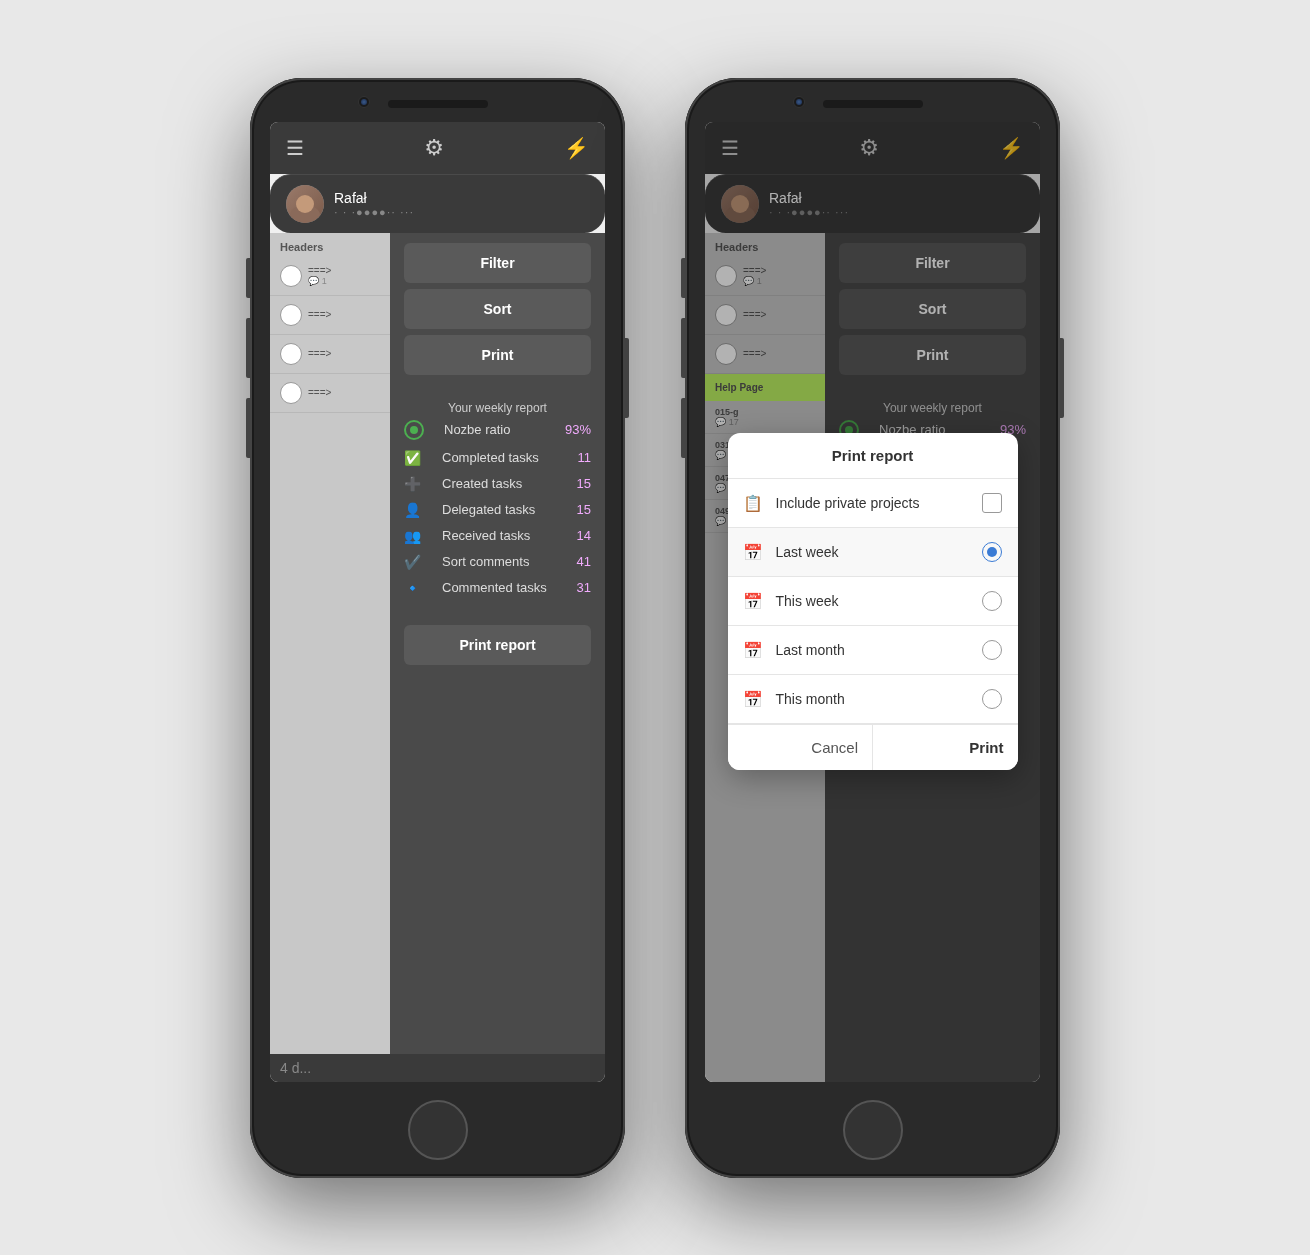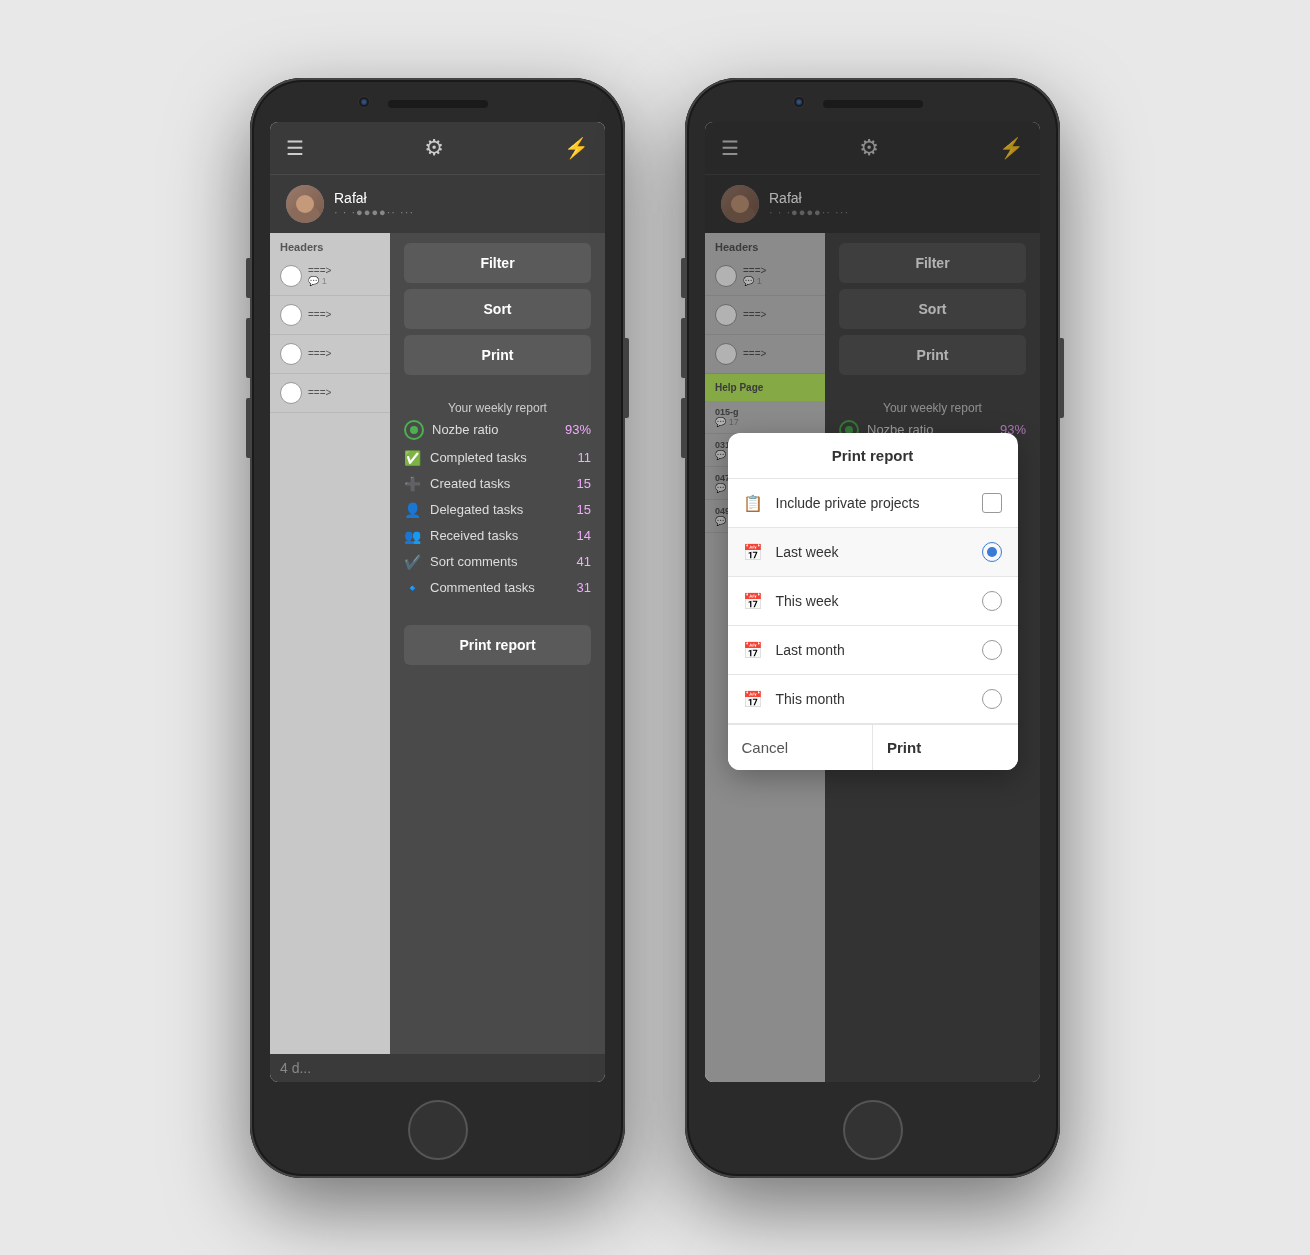--- a/index.html
+++ b/index.html
@@ -111,20 +111,21 @@
     }
     .header-icon.gear { font-size: 22px; }
 
     
     .user-row {
       background: #3a3a3a;
       display: flex;
       align-items: center;
       padding: 10px 16px;
       border-top: 1px solid #4a4a4a;
+      border-radius: 21px;
     }
 
     .avatar {
       width: 38px;
       height: 38px;
       border-radius: 50%;
       background: #888;
       overflow: hidden;
       margin-right: 10px;
       flex-shrink: 0;
@@ -271,21 +272,21 @@
       align-items: center;
       justify-content: space-between;
       padding: 5px 0;
       font-size: 13px;
       color: #ddd;
     }
 
     .report-item-left {
       display: flex;
       align-items: center;
-      gap: 8px;
+      gap: 20px;
     }
 
     .report-icon {
       font-size: 14px;
       width: 18px;
       text-align: center;
     }
 
     .report-count {
       color: #f0abfc;
@@ -444,21 +445,21 @@
       border-radius: 3px;
     }
 
     .modal-footer {
       display: flex;
     }
 
     .modal-cancel-btn, .modal-print-btn {
       flex: 1;
       padding: 14px;
-      text-align: left;
+      text-align: right;
       font-size: 15px;
       border: none;
       background: white;
       cursor: pointer;
       border-top: 1px solid #e5e5e5;
     }
 
     .modal-cancel-btn {
       color: #555;
       border-right: 1px solid #e5e5e5;

